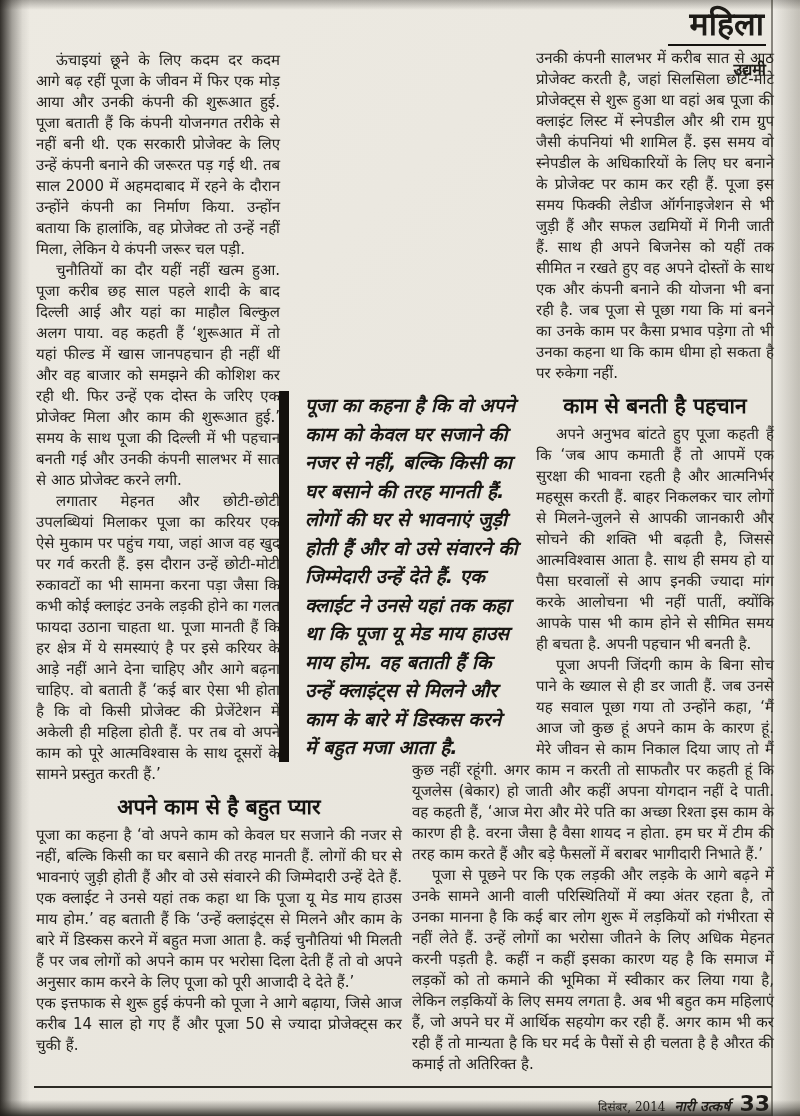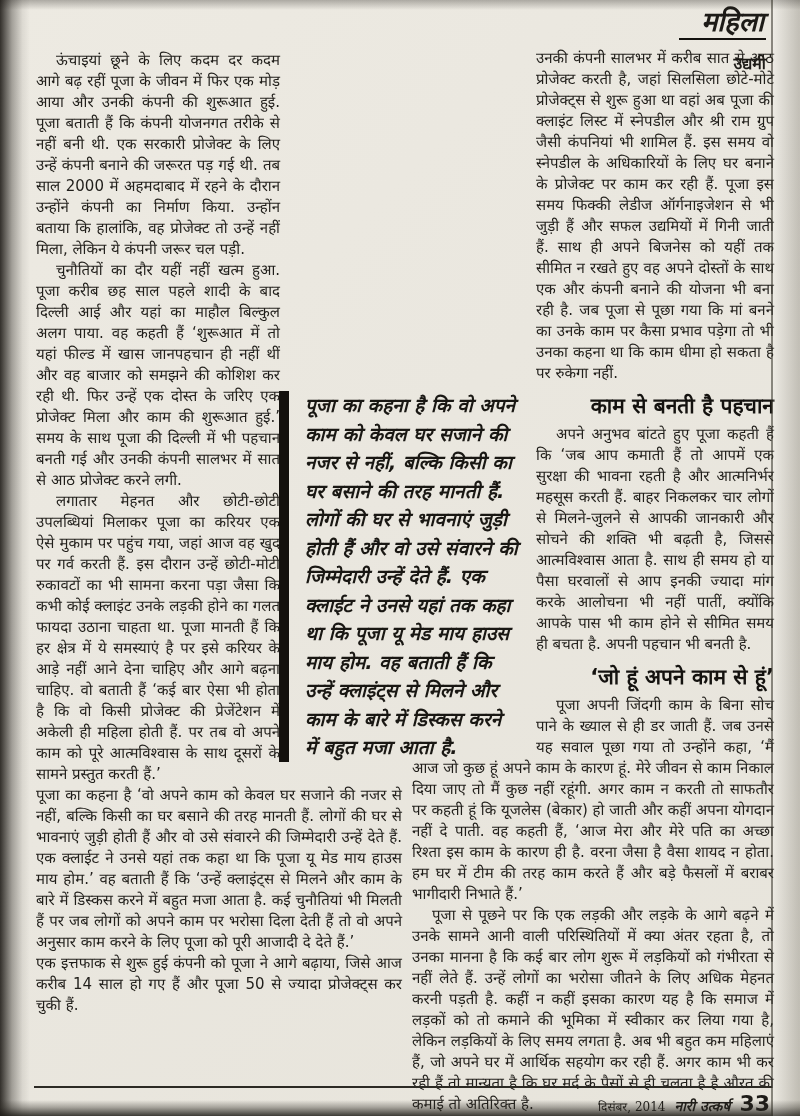--- a/index.html
+++ b/index.html
@@ -43,44 +43,43 @@
     pointer-events:none;
   }
 
   
   .masthead {
     position:absolute; top:8px; right:34px;
     text-align:right; line-height:1.05;
   }
   .masthead .line1 {
     display:inline-block;
-    font-size:27px; font-weight:bold;
+    font-size:32px; font-weight:bold;
     padding:0 2px 2px 22px;
     border-bottom:2.5px solid #14120f;
-    font-style:italic;
   }
   .masthead .line2 {
     font-size:16px; font-weight:bold;
     margin-top:16px;
   }
 
   
   .col {
     position:absolute;
     font-size:15px; line-height:21px;
     text-align:justify;
     color:#201e1a;
   }
   .col-1 { left:36px; top:50px; width:366px; }
   .col-2 { left:412px; top:48px; width:362px; }
   .col p { text-indent:20px; }
   .col p.noindent { text-indent:0; }
   .col h3 {
     font-size:21px; line-height:26px; font-weight:bold;
-    text-align:right; text-indent:0;
+    text-align:center; text-indent:0;
     margin:9px 0 5px 0; color:#14120f;
   }
   
   .pq-spacer-right { float:right; width:122px; height:372px; margin-top:333px; }
   .pq-spacer-left  { float:left;  width:124px; height:330px; margin-top:370px; }
 
   
   .pull-quote {
     position:absolute; left:279px; top:391px; width:240px;
     border-left:10px solid #14110d;
@@ -111,30 +110,30 @@
   <div class="masthead">
     <div><span class="line1">महिला</span></div>
     <div class="line2">उद्यमी</div>
   </div>
 
   <div class="col col-1">
     <div class="pq-spacer-right"></div>
     <p>ऊंचाइयां छूने के लिए कदम दर कदम आगे बढ़ रहीं पूजा के जीवन में फिर एक मोड़ आया और उनकी कंपनी की शुरूआत हुई. पूजा बताती हैं कि कंपनी योजनगत तरीके से नहीं बनी थी. एक सरकारी प्रोजेक्ट के लिए उन्हें कंपनी बनाने की जरूरत पड़ गई थी. तब साल 2000 में अहमदाबाद में रहने के दौरान उन्होंने कंपनी का निर्माण किया. उन्होंन बताया कि हालांकि, वह प्रोजेक्ट तो उन्हें नहीं मिला, लेकिन ये कंपनी जरूर चल पड़ी.</p>
     <p>चुनौतियों का दौर यहीं नहीं खत्म हुआ. पूजा करीब छह साल पहले शादी के बाद दिल्ली आई और यहां का माहौल बिल्कुल अलग पाया. वह कहती हैं ‘शुरूआत में तो यहां फील्ड में खास जानपहचान ही नहीं थीं और वह बाजार को समझने की कोशिश कर रही थी. फिर उन्हें एक दोस्त के जरिए एक प्रोजेक्ट मिला और काम की शुरूआत हुई.’ समय के साथ पूजा की दिल्ली में भी पहचान बनती गई और उनकी कंपनी सालभर में सात से आठ प्रोजेक्ट करने लगी.</p>
     <p>लगातार मेहनत और छोटी-छोटी उपलब्धियां मिलाकर पूजा का करियर एक ऐसे मुकाम पर पहुंच गया, जहां आज वह खुद पर गर्व करती हैं. इस दौरान उन्हें छोटी-मोटी रुकावटों का भी सामना करना पड़ा जैसा कि कभी कोई क्लाइंट उनके लड़की होने का गलत फायदा उठाना चाहता था. पूजा मानती हैं कि हर क्षेत्र में ये समस्याएं है पर इसे करियर के आड़े नहीं आने देना चाहिए और आगे बढ़ना चाहिए.  वो बताती हैं ‘कई बार ऐसा भी होता है कि वो किसी प्रोजेक्ट की प्रेजेंटेशन में अकेली ही महिला होती हैं. पर तब वो अपने काम को पूरे आत्मविश्वास के साथ दूसरों के सामने प्रस्तुत करती हैं.’</p>
+    <h3>अपने काम से है बहुत प्यार</h3>
     <p class="noindent">पूजा का कहना है ‘वो अपने काम को केवल घर सजाने की नजर से नहीं, बल्कि किसी का घर बसाने की तरह मानती हैं. लोगों की घर से भावनाएं जुड़ी होती हैं और वो उसे संवारने की जिम्मेदारी उन्हें देते हैं. एक क्लाईट ने उनसे यहां तक कहा था कि पूजा यू मेड माय हाउस माय होम.’ वह बताती हैं कि ‘उन्हें क्लाइंट्स से मिलने और काम के बारे में डिस्कस करने में बहुत मजा आता है. कई चुनौतियां भी मिलती हैं पर जब लोगों को अपने काम पर भरोसा दिला देती हैं तो वो अपने अनुसार काम करने के लिए पूजा को पूरी आजादी दे देते हैं.’</p>
     <p class="noindent">एक इत्तफाक से शुरू हुई कंपनी को पूजा ने आगे बढ़ाया, जिसे आज करीब 14 साल हो गए हैं और पूजा 50 से ज्यादा प्रोजेक्ट्स कर चुकी हैं.</p>
   </div>
 
   <div class="col col-2">
     <div class="pq-spacer-left"></div>
     <p class="noindent">उनकी कंपनी सालभर में करीब सात से आठ प्रोजेक्ट करती है, जहां सिलसिला छोटे-मोटे प्रोजेक्ट्स से शुरू हुआ था वहां अब पूजा की क्लाइंट लिस्ट में स्नेपडील और श्री राम ग्रुप जैसी कंपनियां भी शामिल हैं. इस समय वो स्नेपडील के अधिकारियों के लिए घर बनाने के प्रोजेक्ट पर काम कर रही हैं. पूजा इस समय फिक्की लेडीज ऑर्गनाइजेशन से भी जुड़ी हैं और सफल उद्यमियों में गिनी जाती हैं. साथ ही अपने बिजनेस को यहीं तक सीमित न रखते हुए वह अपने दोस्तों के साथ एक और कंपनी बनाने की योजना भी बना रही है. जब पूजा से पूछा गया कि मां बनने का उनके काम पर कैसा प्रभाव पड़ेगा तो भी उनका कहना था कि काम धीमा हो सकता है पर रुकेगा नहीं.</p>
     <h3>काम से बनती है पहचान</h3>
     <p>अपने अनुभव बांटते हुए पूजा कहती हैं कि ‘जब आप कमाती हैं तो आपमें एक सुरक्षा की भावना रहती है और आत्मनिर्भर महसूस करती हैं. बाहर निकलकर चार लोगों से मिलने-जुलने से आपकी जानकारी और सोचने की शक्ति भी बढ़ती है, जिससे आत्मविश्वास आता है. साथ ही समय हो या पैसा घरवालों से आप इनकी ज्यादा मांग करके आलोचना भी नहीं पातीं, क्योंकि आपके पास भी काम होने से सीमित समय ही बचता है. अपनी पहचान भी बनती है.</p>
-    <h3>‘जो हूं अपने काम से हूं’</h3>
     <p>पूजा अपनी जिंदगी काम के बिना सोच पाने के ख्याल से ही डर जाती हैं. जब उनसे यह सवाल पूछा गया तो उन्होंने कहा, ‘मैं आज जो कुछ हूं अपने काम के कारण हूं. मेरे जीवन से काम निकाल दिया जाए तो मैं कुछ नहीं रहूंगी. अगर काम न करती तो साफतौर पर कहती हूं कि यूजलेस (बेकार) हो जाती और कहीं अपना योगदान नहीं दे पाती. वह कहती हैं, ‘आज मेरा और मेरे पति का अच्छा रिश्ता इस काम के कारण ही है. वरना जैसा है वैसा शायद न होता. हम घर में टीम की तरह काम करते हैं और बड़े फैसलों में बराबर भागीदारी निभाते हैं.’</p>
     <p>पूजा से पूछने पर कि एक लड़की और लड़के के आगे बढ़ने में उनके सामने आनी वाली परिस्थितियों में क्या अंतर रहता है, तो उनका मानना है कि कई बार लोग शुरू में लड़कियों को गंभीरता से नहीं लेते हैं. उन्हें लोगों का भरोसा जीतने के लिए अधिक मेहनत करनी पड़ती है. कहीं न कहीं इसका कारण यह है कि समाज में लड़कों को तो कमाने की भूमिका में स्वीकार कर लिया गया है, लेकिन लड़कियों के लिए समय लगता है. अब भी बहुत कम महिलाएं हैं, जो अपने घर में आर्थिक सहयोग कर रही हैं. अगर काम भी कर रही हैं तो मान्यता है कि घर मर्द के पैसों से ही चलता है है औरत की कमाई तो अतिरिक्त है.</p>
   </div>
 
   <div class="pull-quote">पूजा का कहना है कि वो अपने काम को केवल घर सजाने की नजर से नहीं, बल्कि किसी का घर बसाने की तरह मानती हैं. लोगों की घर से भावनाएं जुड़ी होती हैं और वो उसे संवारने की जिम्मेदारी उन्हें देते हैं. एक क्लाईट ने उनसे यहां तक कहा था कि पूजा यू मेड माय हाउस माय होम. वह बताती हैं कि उन्हें क्लाइंट्स से मिलने और काम के बारे में डिस्कस करने में बहुत मजा आता है.</div>
 
   <div class="footer-rule"></div>
   <div class="footer">
     <span class="date">दिसंबर, 2014</span>
     <span class="mag">नारी उत्कर्ष</span>

